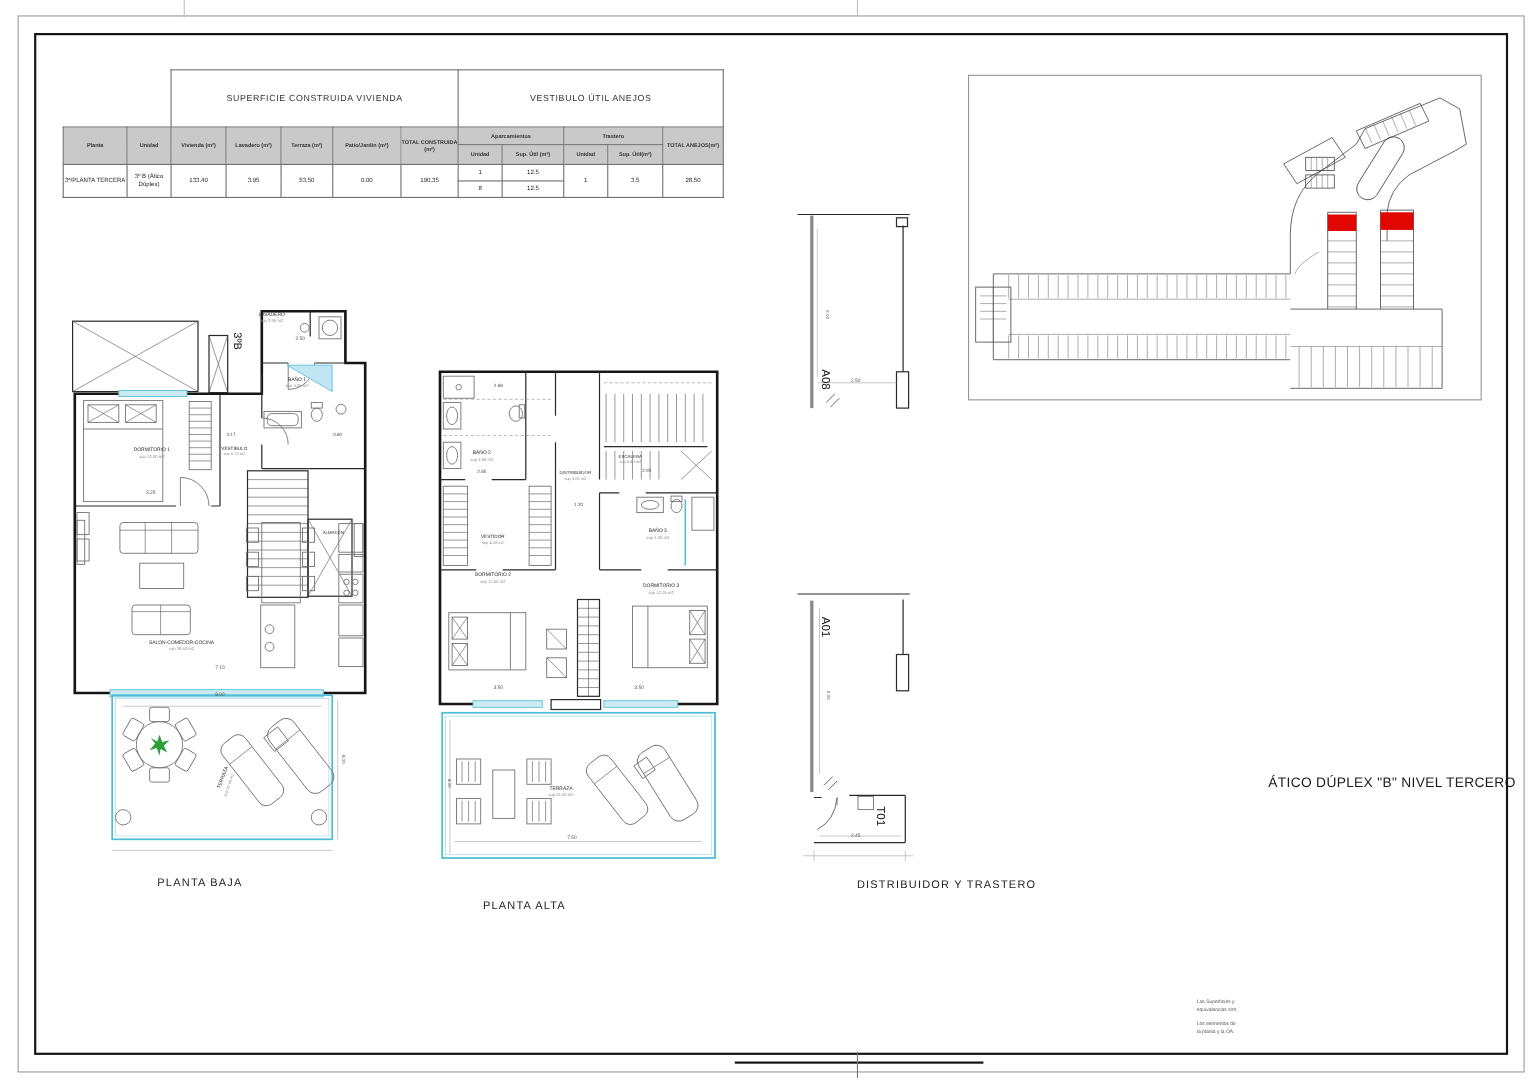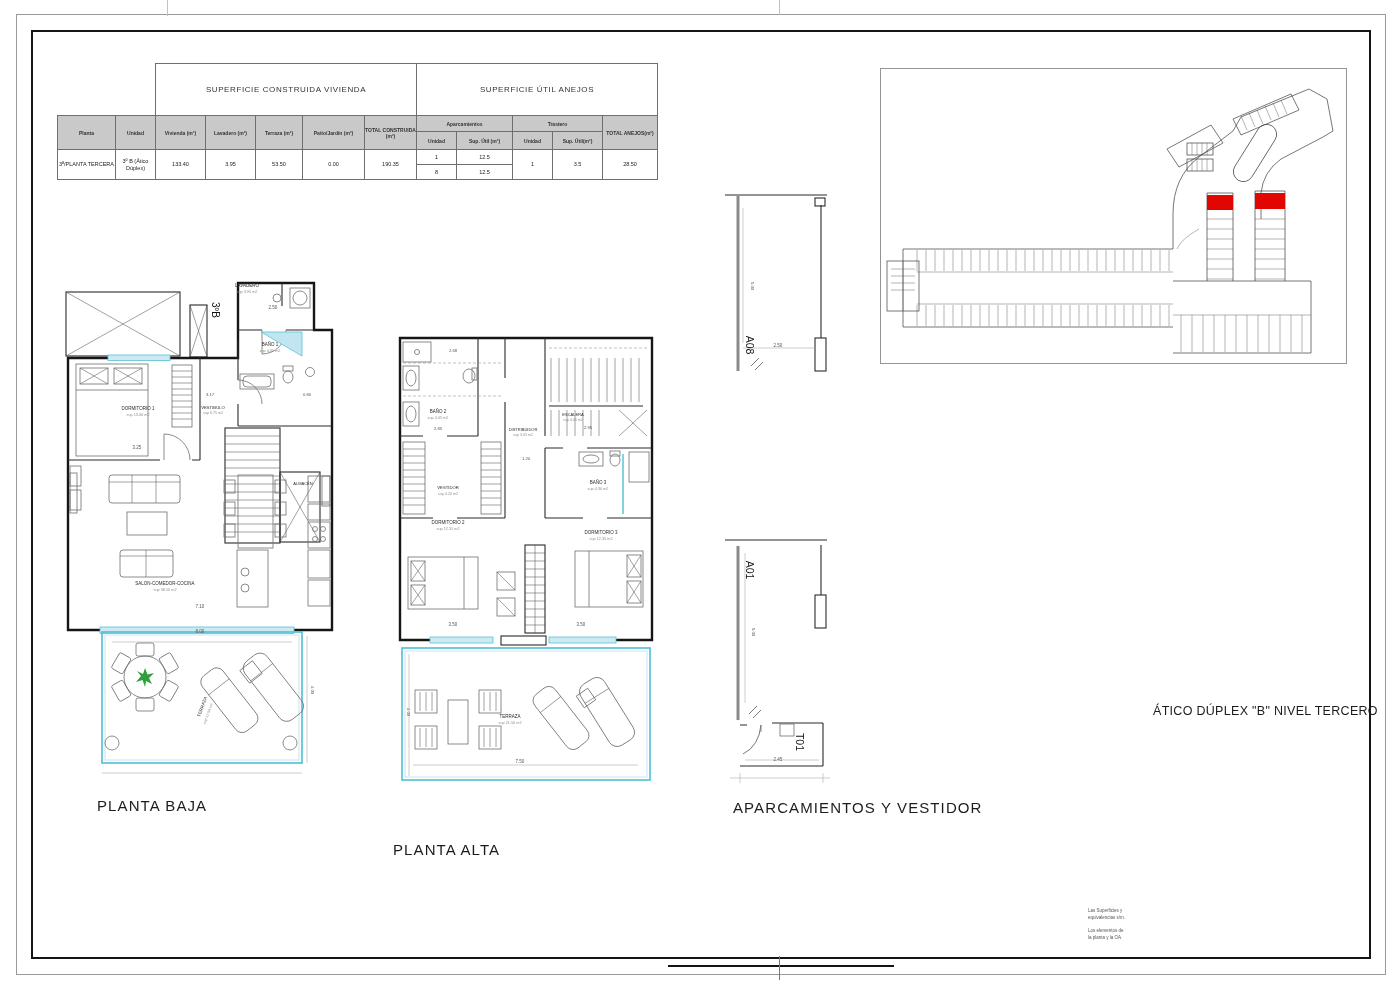--- a/index.html
+++ b/index.html
@@ -24,21 +24,21 @@
   .sit-panel{position:absolute;left:880px;top:68px;width:465px;height:294px;border:1px solid #949494;}
   .sit-title{position:absolute;top:-12px;left:50%;transform:translateX(-50%);background:#fff;
              padding:0 14px;font-size:15px;letter-spacing:.8px;color:#2a2a2a;white-space:nowrap;}
 
   
   .lb{position:absolute;color:#2b2b2b;white-space:nowrap;transform:translateX(-50%);line-height:1;}
   .sub{color:#8f8f8f;}
   .dim{color:#555;}
   .r90{transform:translate(-50%,-50%) rotate(90deg);}
   .rN70{transform:translate(-50%,-50%) rotate(-70deg);}
-  .cap{position:absolute;font-size:15px;letter-spacing:1.1px;color:#1c1c1c;white-space:nowrap;}
+  .cap{position:absolute;font-size:10px;letter-spacing:1.1px;color:#1c1c1c;white-space:nowrap;margin-left:46px;}
   .note{position:absolute;font-size:12.5px;letter-spacing:.3px;color:#1c1c1c;white-space:nowrap;}
   .foot{position:absolute;font-size:4.5px;line-height:1.45;color:#555;}
 
   
   svg{position:absolute;overflow:visible;}
   .w2{stroke:#161616;stroke-width:2.4;fill:none;stroke-linecap:square;}
   .w1{stroke:#2a2a2a;stroke-width:1.1;fill:none;}
   .t{stroke:#555;stroke-width:.55;fill:none;}
   .f{stroke:#6f6f6f;stroke-width:.8;fill:none;}
   .g1{stroke:#4a4a4a;stroke-width:.75;fill:none;}
@@ -79,21 +79,21 @@
         <col style="width:40px">
       <col style="width:56px">
         <col style="width:40px">
         <col style="width:50px">
         <col style="width:55px">
     </colgroup>
     <tbody>
         <tr style="height:52px">
       <td class="empty" colspan="2"></td>
       <th class="ghead" colspan="5">SUPERFICIE CONSTRUIDA VIVIENDA</th>
-      <th class="ghead" colspan="5">SUPERFICIE ÚTIL ANEJOS</th>
+      <th class="ghead" colspan="5">VESTIBULO ÚTIL ANEJOS</th>
     </tr>
     <tr style="height:16px">
       <th class="chead" rowspan="2">Planta</th>
       <th class="chead" rowspan="2">Unidad</th>
       <th class="chead" rowspan="2">Vivienda (m²)</th>
       <th class="chead" rowspan="2">Lavadero (m²)</th>
       <th class="chead" rowspan="2">Terraza (m²)</th>
       <th class="chead" rowspan="2">Patio/Jardín (m²)</th>
       <th class="chead" rowspan="2">TOTAL CONSTRUIDA (m²)</th>
       <th class="chead" colspan="2">Aparcamientos</th>
@@ -437,30 +437,30 @@
   <div class="lb" style="left:448px;top:521px;font-size:4.5px;">DORMITORIO 2</div>
   <div class="lb sub" style="left:448px;top:528px;font-size:3.8px;">sup 12.55 m2</div>
   <div class="lb" style="left:601px;top:531px;font-size:4.5px;">DORMITORIO 3</div>
   <div class="lb sub" style="left:601px;top:538px;font-size:3.8px;">sup 12.35 m2</div>
   <div class="lb dim" style="left:453px;top:623px;font-size:4.5px;">3.50</div>
   <div class="lb dim" style="left:581px;top:623px;font-size:4.5px;">3.50</div>
   <div class="lb" style="left:510px;top:715px;font-size:4.5px;">TERRAZA</div>
   <div class="lb sub" style="left:510px;top:722px;font-size:3.8px;">sup 21.50 m2</div>
   <div class="lb dim" style="left:520px;top:760px;font-size:4.5px;">7.50</div>
   <div class="lb r90 dim" style="left:408px;top:712px;font-size:4.2px;">4.00</div>
-  <div class="cap" style="left:393px;top:841px;">PLANTA ALTA</div>
+  <div class="cap" style="left:393px;top:818px;">PLANTA ALTA</div>
 
   <div class="lb r90" style="left:750px;top:345px;font-size:10.5px;color:#111;">A08</div>
   <div class="lb r90 dim" style="left:752px;top:286px;font-size:4.2px;">5.00</div>
   <div class="lb dim" style="left:778px;top:344px;font-size:4.5px;">2.50</div>
   <div class="lb r90" style="left:750px;top:570px;font-size:10.5px;color:#111;">A01</div>
   <div class="lb r90 dim" style="left:753px;top:632px;font-size:4.2px;">5.00</div>
   <div class="lb r90" style="left:800px;top:742px;font-size:10.5px;color:#111;">T01</div>
   <div class="lb dim" style="left:778px;top:758px;font-size:4.5px;">2.45</div>
-  <div class="cap" style="left:733px;top:799px;">APARCAMIENTOS Y VESTIDOR</div>
+  <div class="cap" style="left:733px;top:799px;">DISTRIBUIDOR Y TRASTERO</div>
 
   <div class="note" style="left:1153px;top:704px;">ÁTICO DÚPLEX "B" NIVEL TERCERO</div>
 
   <div class="foot" style="left:1088px;top:908px;">
     <div>Las Superficies y</div>
     <div>equivalencias s/m.</div>
   </div>
   <div class="foot" style="left:1088px;top:928px;">
     <div>Los elementos de</div>
     <div>la planta y la OA.</div>

